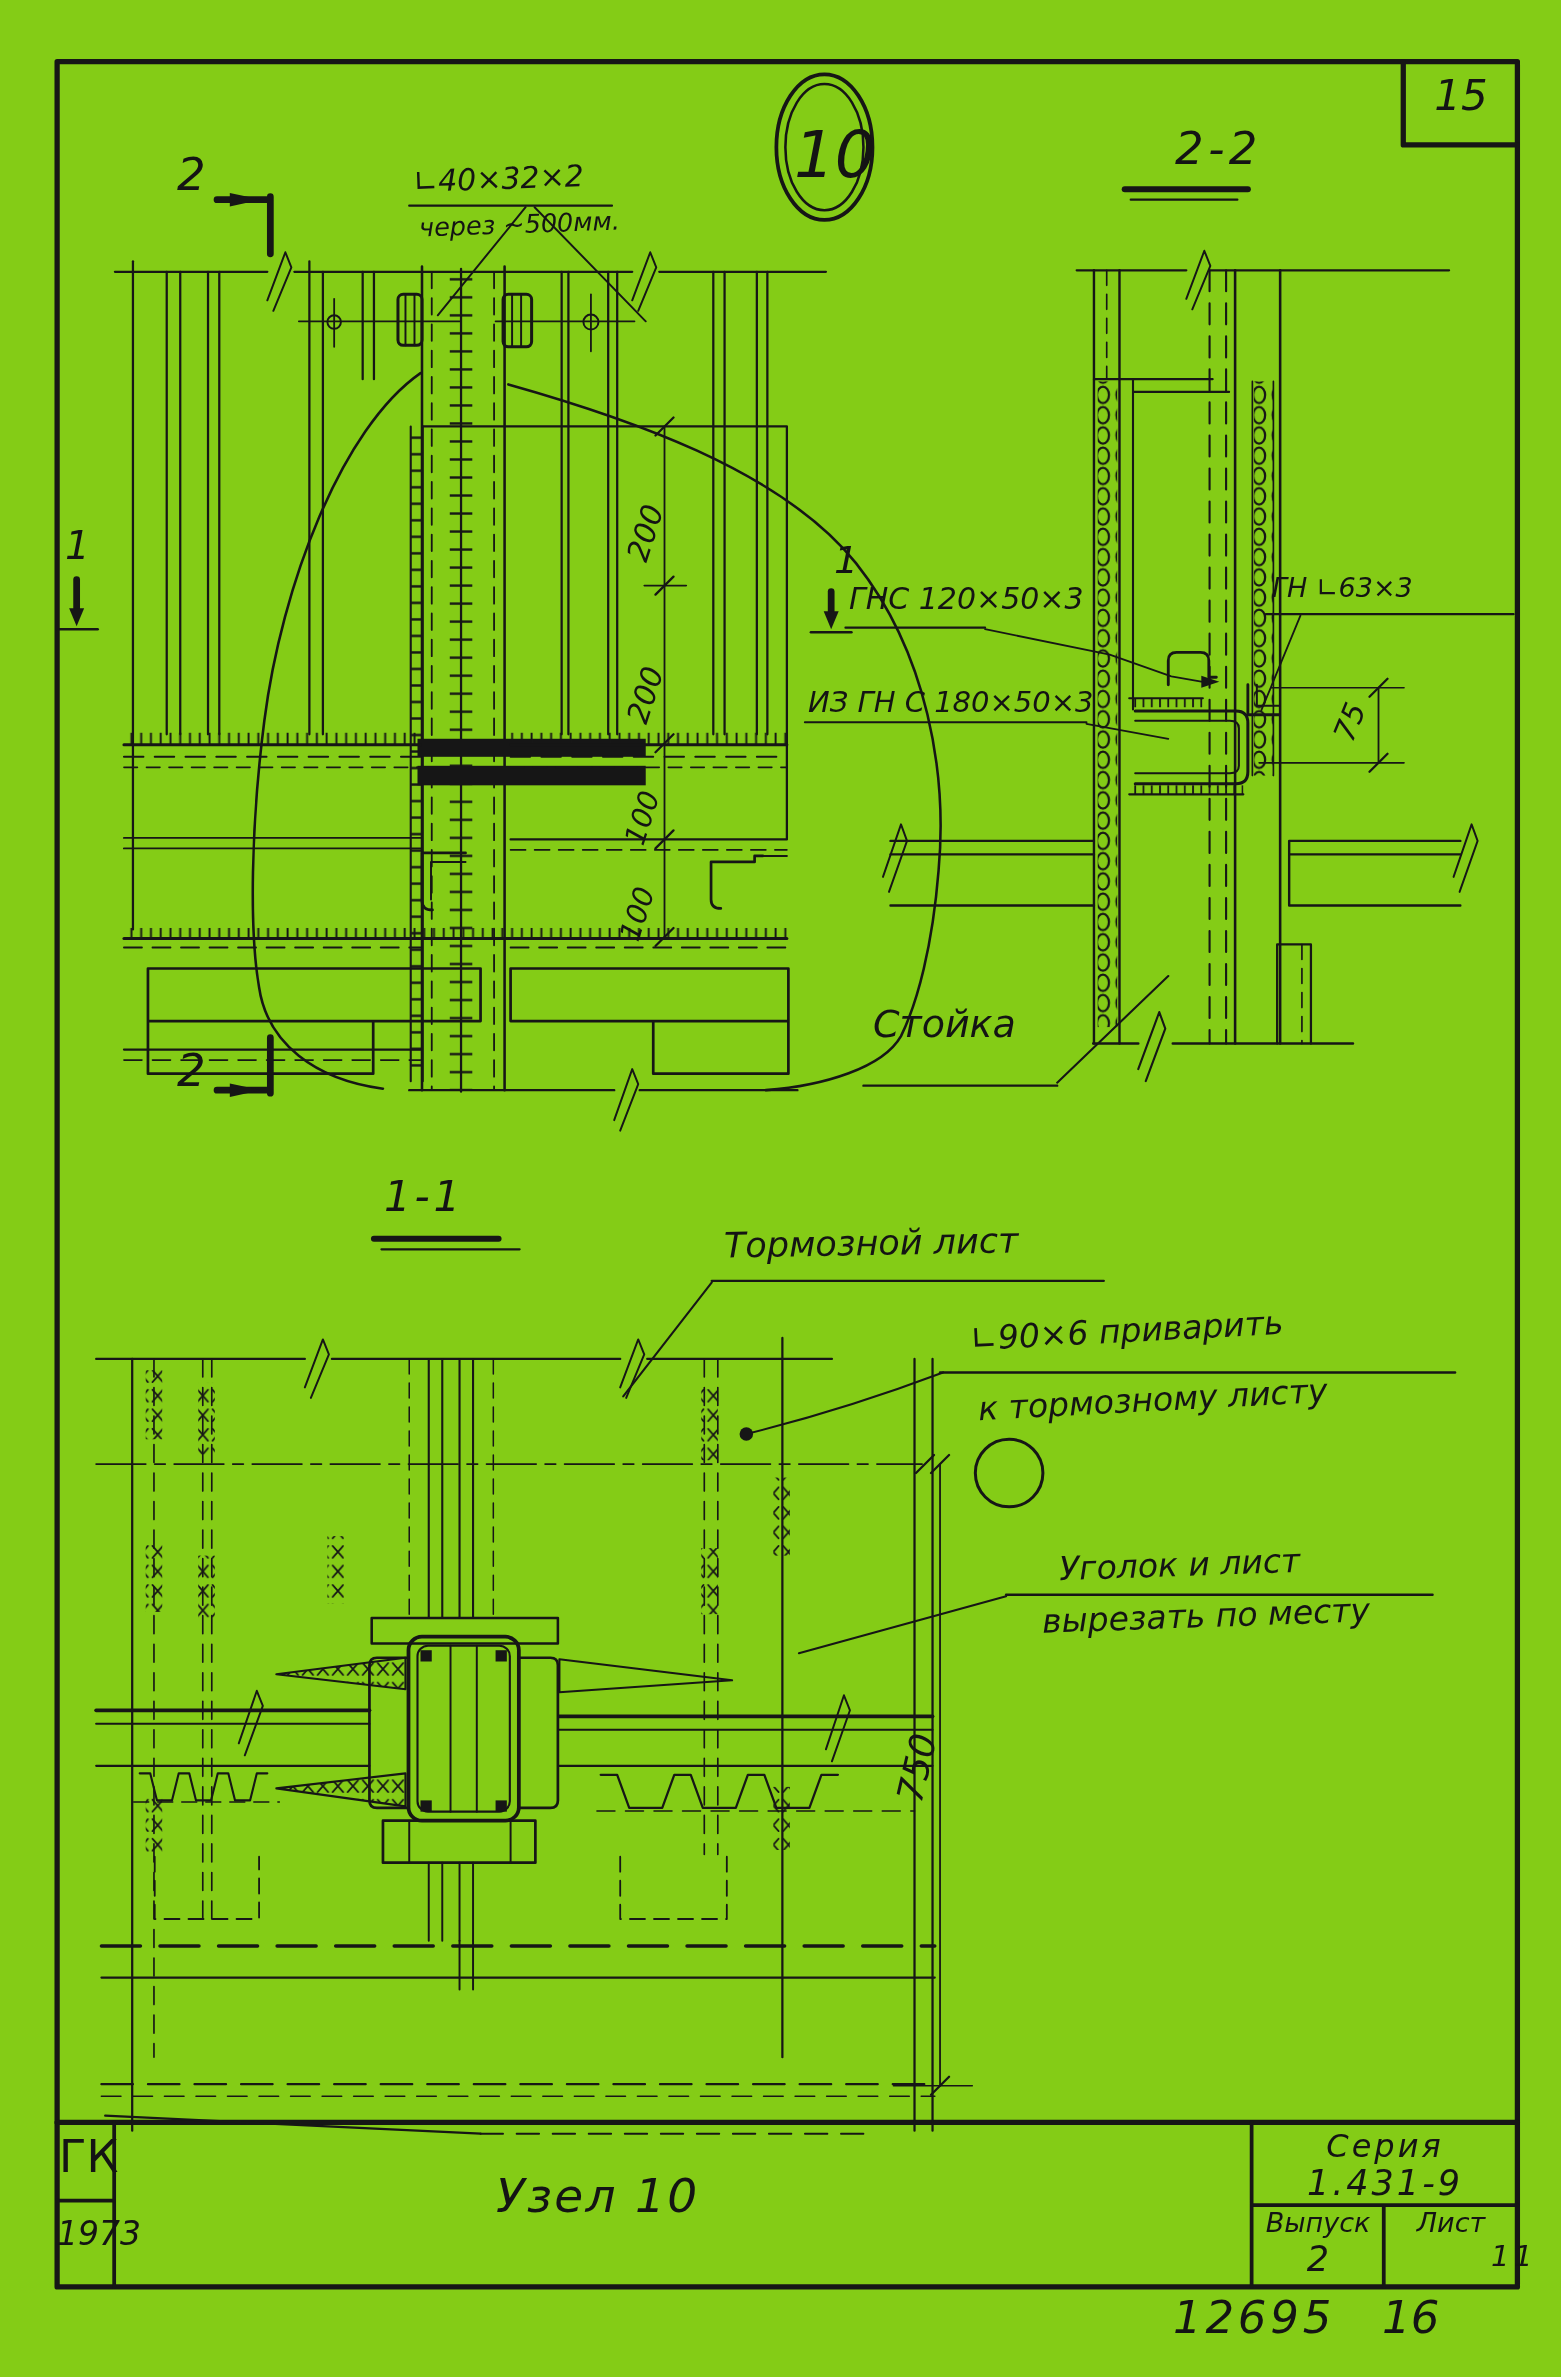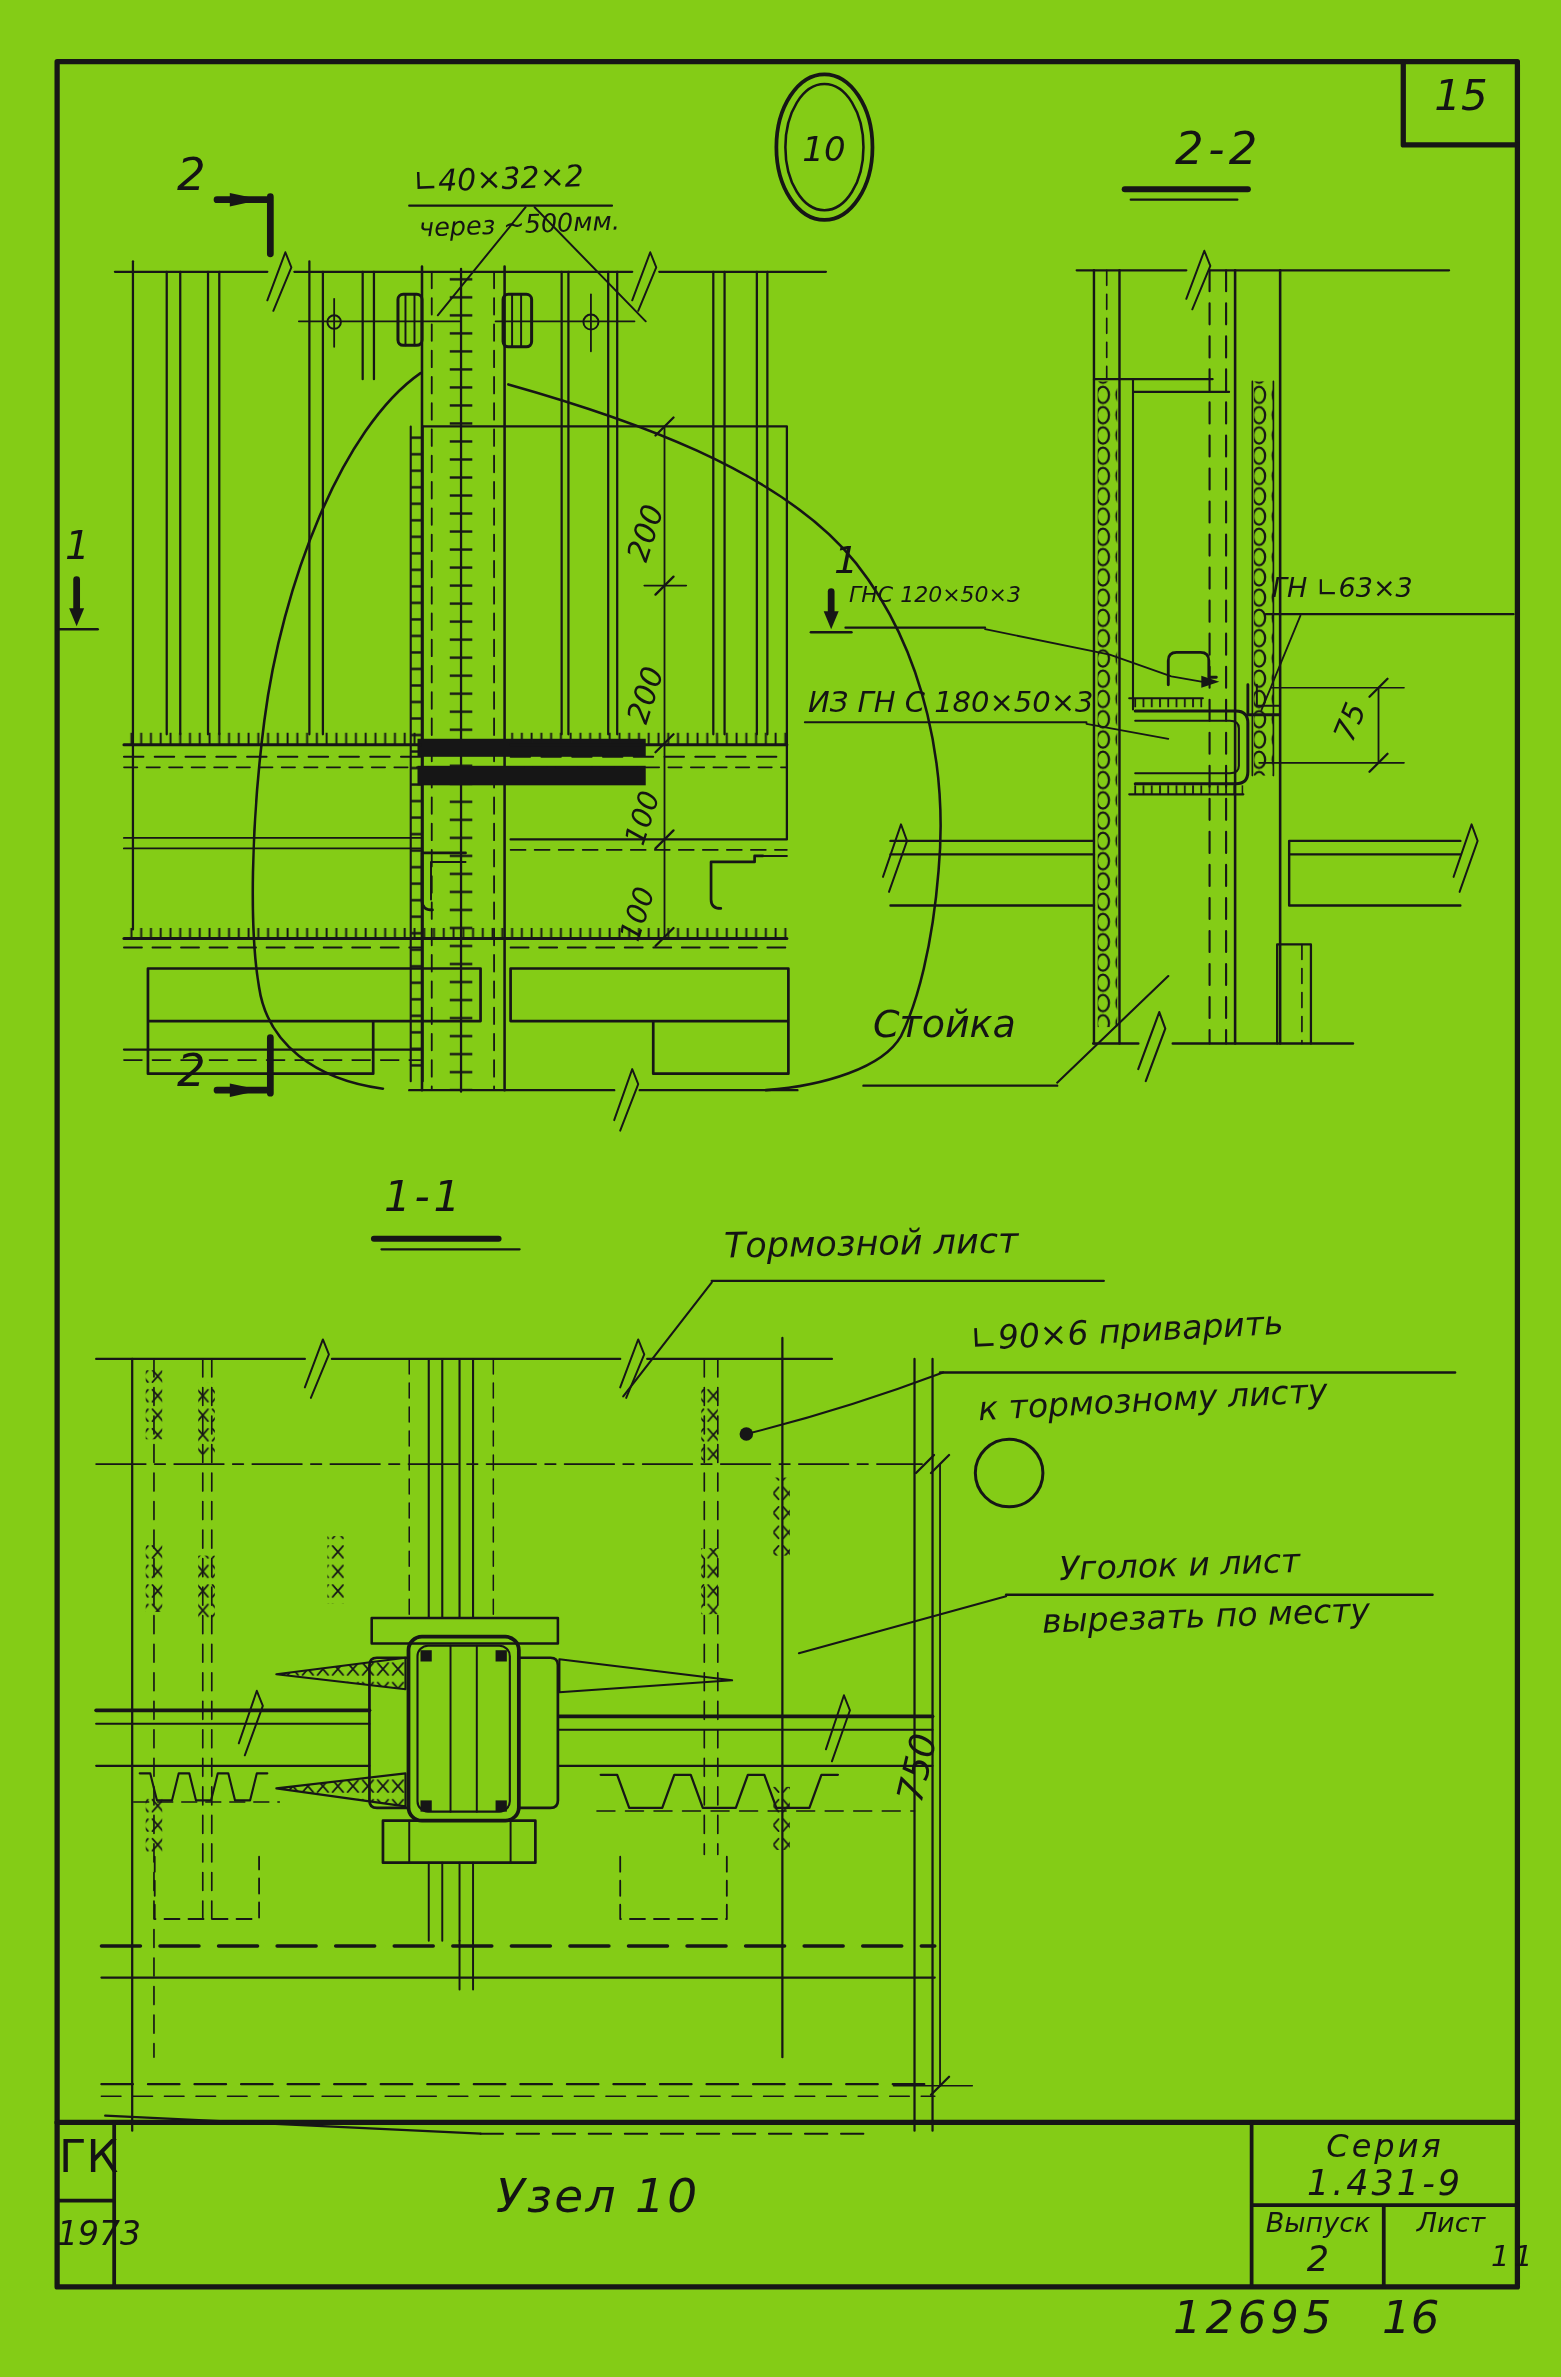--- a/index.html
+++ b/index.html
@@ -276,34 +276,34 @@
 
     <ellipse cx="1098" cy="196" rx="64" ry="97" stroke-width="5"></ellipse>
     <ellipse cx="1098" cy="196" rx="52" ry="84" stroke-width="3.4"></ellipse>
   </g>
 </svg>
 
 <div>
 
   <div class="lbl ctr" style="left:1404px;top:75px;width:114px;font-size:42px;">15</div>
 
-  <div class="lbl ctr" style="left:794px;top:132px;width:60px;font-size:34px;">10</div>
+  <div class="lbl ctr" style="left:794px;top:123px;width:60px;font-size:64px;">10</div>
 
   <div class="lbl" style="left:1130px;top:126px;font-size:45px;letter-spacing:4.5px;margin-left:45px;">2-2</div>
   <div class="lbl" style="left:384px;top:1176px;font-size:42px;letter-spacing:3.8px;">1-1</div>
 
   <div class="lbl" style="left:177px;top:152px;font-size:45px;">2</div>
   <div class="lbl" style="left:177px;top:1048px;font-size:45px;">2</div>
   <div class="lbl" style="left:65px;top:526px;font-size:39px;">1</div>
   <div class="lbl" style="left:834px;top:541px;font-size:38px;">1</div>
 
   <div class="lbl" style="left:413px;top:164px;font-size:30px;transform:rotate(-2deg);">∟40×32×2</div>
   <div class="lbl" style="left:419px;top:212px;font-size:25.5px;transform:rotate(-2deg);">через ~500мм.</div>
 
-  <div class="lbl" style="left:849px;top:584px;font-size:22px;">ГНС 120×50×3</div>
+  <div class="lbl" style="left:849px;top:584px;font-size:30px;">ГНС 120×50×3</div>
   <div class="lbl" style="left:1272px;top:574px;font-size:27px;">ГН ∟63×3</div>
   <div class="lbl" style="left:808px;top:688px;font-size:29px;">ИЗ ГН С 180×50×3</div>
   <div class="lbl" style="left:873px;top:1005px;font-size:38px;">Стойка</div>
 
   <div class="lbl" style="left:724px;top:1226px;font-size:35px;transform:rotate(-1deg);">Тормозной лист</div>
   <div class="lbl" style="left:970px;top:1314px;font-size:33px;transform:rotate(-3deg);">∟90×6 приварить</div>
   <div class="lbl" style="left:978px;top:1383px;font-size:33px;transform:rotate(-3deg);">к тормозному листу</div>
   <div class="lbl" style="left:1059px;top:1548px;font-size:33px;transform:rotate(-2deg);">Уголок и лист</div>
   <div class="lbl" style="left:1042px;top:1599px;font-size:33px;transform:rotate(-2deg);">вырезать по месту</div>
 

